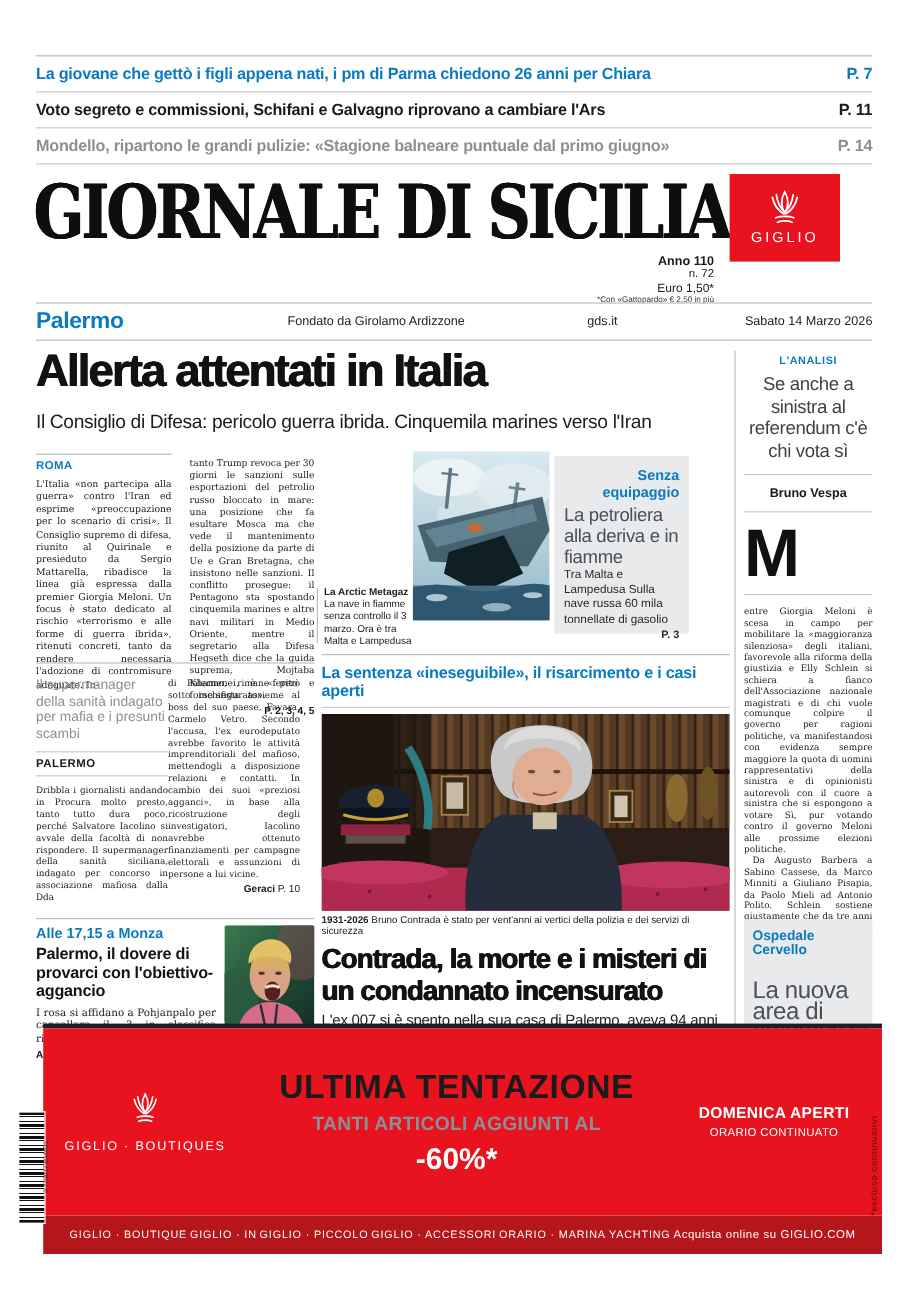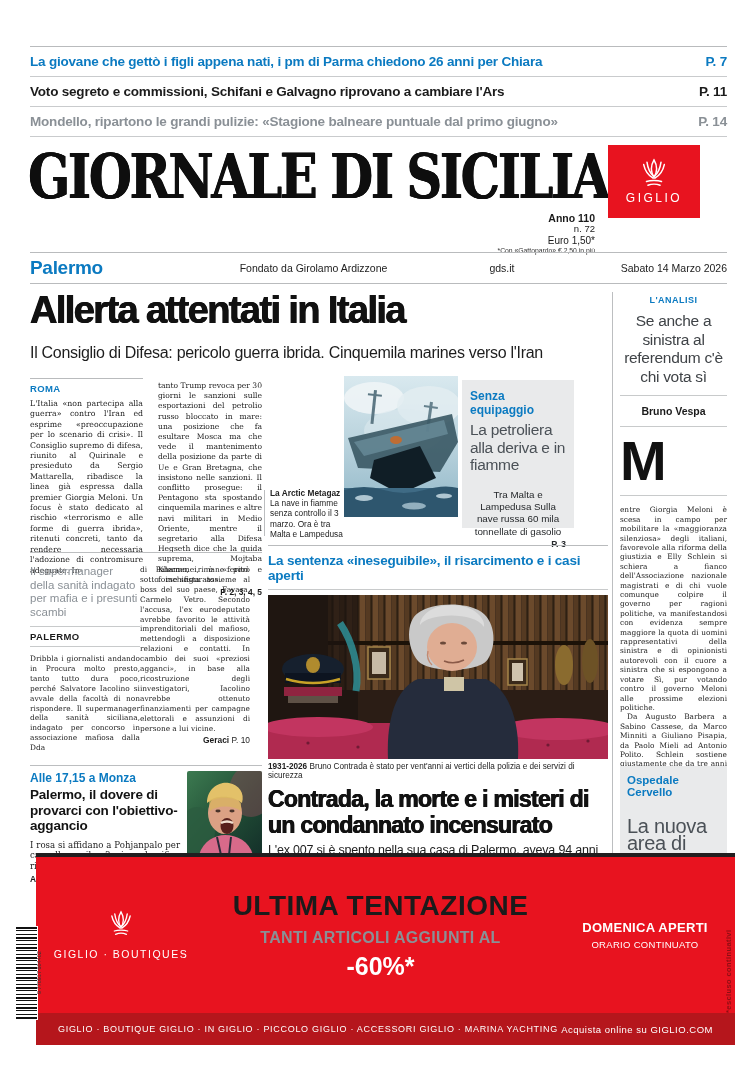--- a/index.html
+++ b/index.html
@@ -47,23 +47,23 @@
   .lead-c1 .body,.lead-c2 .body{font-size:7.8px;line-height:10.4px;margin-top:5px;}
   .lead-c2{position:absolute;left:128px;top:3px;width:104px;}
   .lead-c2 .body{margin-top:0;font-size:7.6px;line-height:10.2px;}
   .lead-pages{font-size:8.4px;font-weight:bold;text-align:right;margin-top:2px;font-family:"Liberation Sans",sans-serif;}
   .cap-rule{position:absolute;left:234px;top:112px;width:1px;height:46px;}
   .ship-cap{position:absolute;left:240px;top:110px;width:74px;font-size:8.3px;line-height:10.2px;color:#222;}
   .ship-cap b{font-size:8.3px;}
   .ship-img{position:absolute;left:314px;top:-2px;width:114px;height:141px;}
   .tanker{position:absolute;left:432px;top:2px;width:112px;height:148px;background:#e9eaeb;
           box-sizing:border-box;padding:9px 8px;}
-  .tanker .k{font-size:12px;font-weight:bold;}
+  .tanker .k{font-size:12px;font-weight:bold;text-align:right;}
   .tanker .t{font-size:15.5px;line-height:1.13;color:#4b5157;letter-spacing:-0.3px;margin-top:4px;}
-  .tanker .s{font-size:9.8px;line-height:12.4px;color:#26292c;margin-top:15px;text-align:center;}
+  .tanker .s{font-size:9.8px;line-height:12.4px;color:#26292c;}
   .tanker .p{font-size:9px;font-weight:bold;text-align:right;color:#26292c;margin-top:1px;}
 
   
   .rule-iac{left:30px;top:552px;width:232px;height:1px;}
   .iac{left:30px;top:557px;width:232px;}
   .iac h2{margin:0;font-size:20px;line-height:23px;font-weight:bold;letter-spacing:-0.6px;color:#121212;}
   .iac-cols{display:flex;margin-top:8px;}
   .iac-c1{width:110px;}
   .iac-c2{width:110px;}
   .iac .deck{font-size:11.5px;line-height:13.5px;color:#8a9096;}
@@ -389,21 +389,21 @@
         <div class="r1">DOMENICA APERTI</div>
         <div class="r2">ORARIO CONTINUATO</div>
       </div>
       <div class="ad-vnote">*escluso continuativi</div>
     </div>
     <div class="ad-nav">
       <span class="item">GIGLIO · BOUTIQUE</span>
       <span class="item">GIGLIO · IN</span>
       <span class="item">GIGLIO · PICCOLO</span>
       <span class="item">GIGLIO · ACCESSORI</span>
-      <span class="item">GIGLIO · MARINA YACHTING</span>
+      <span class="item">ORARIO · MARINA YACHTING</span>
       <span class="buy">Acquista online su GIGLIO.COM</span>
     </div>
   </div>
 
   <div class="abs barcode"></div>
   <div class="abs barcode-digits">9 770917 604402</div>
 
 </div>
 
 </body></html>

